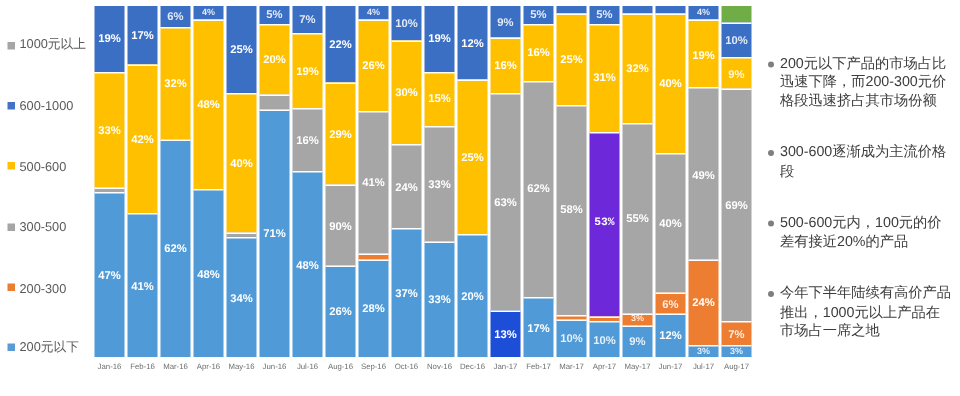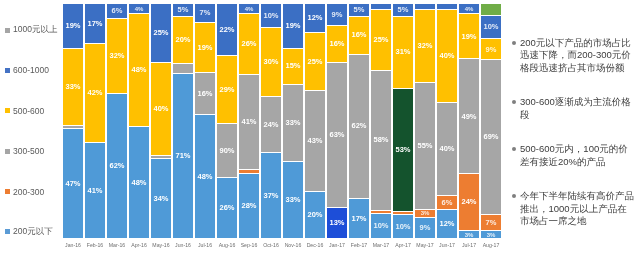--- a/index.html
+++ b/index.html
@@ -250,23 +250,20 @@
           <span class="seg-label">33%</span>
         </div>
       </div>
       <div class="col">
         <div class="seg" style="flex: 12 0 0px; background: rgb(59, 111, 196);">
           <span class="seg-label">12%</span>
         </div>
         <div class="seg" style="flex: 25 0 0px; background: rgb(255, 192, 0);">
           <span class="seg-label">25%</span>
         </div>
-        <div class="seg" style="flex: 43 0 0px; background: rgb(166, 166, 166);">
-          <span class="seg-label">43%</span>
-        </div>
         <div class="seg" style="flex: 20 0 0px; background: rgb(79, 154, 215);">
           <span class="seg-label">20%</span>
         </div>
       </div>
       <div class="col">
         <div class="seg" style="flex: 9 0 0px; background: rgb(59, 111, 196);">
           <span class="seg-label dim">9%</span>
         </div>
         <div class="seg" style="flex: 16 0 0px; background: rgb(255, 192, 0);">
           <span class="seg-label">16%</span>
@@ -305,21 +302,21 @@
           <span class="seg-label dim">10%</span>
         </div>
       </div>
       <div class="col">
         <div class="seg" style="flex: 5 0 0px; background: rgb(59, 111, 196);">
           <span class="seg-label dim">5%</span>
         </div>
         <div class="seg" style="flex: 31 0 0px; background: rgb(255, 192, 0); align-items: center;">
           <span class="seg-label">31%</span>
         </div>
-        <div class="seg" style="flex: 53 0 0px; background: #14532d;">
+        <div class="seg" style="flex: 53 0 0px; background: #6d28d9; font-family: Liberation Mono, monospace;">
           <span class="seg-label">53%</span>
         </div>
         <div class="seg" style="flex: 1 0 0px; background: rgb(237, 125, 49);"></div>
         <div class="seg" style="flex: 10 0 0px; background: rgb(79, 154, 215);">
           <span class="seg-label dim">10%</span>
         </div>
       </div>
       <div class="col">
         <div class="seg" style="flex: 2 0 0px; background: rgb(59, 111, 196);"></div>
         <div class="seg" style="flex: 32 0 0px; background: rgb(255, 192, 0);">

